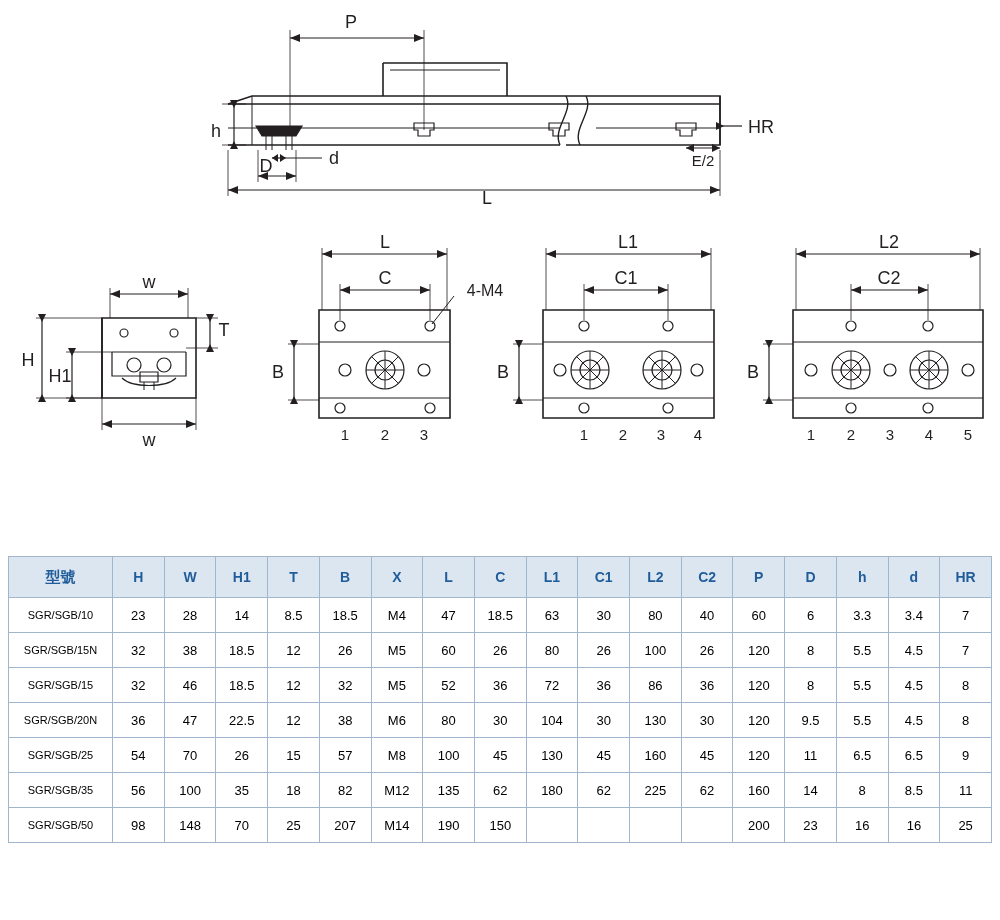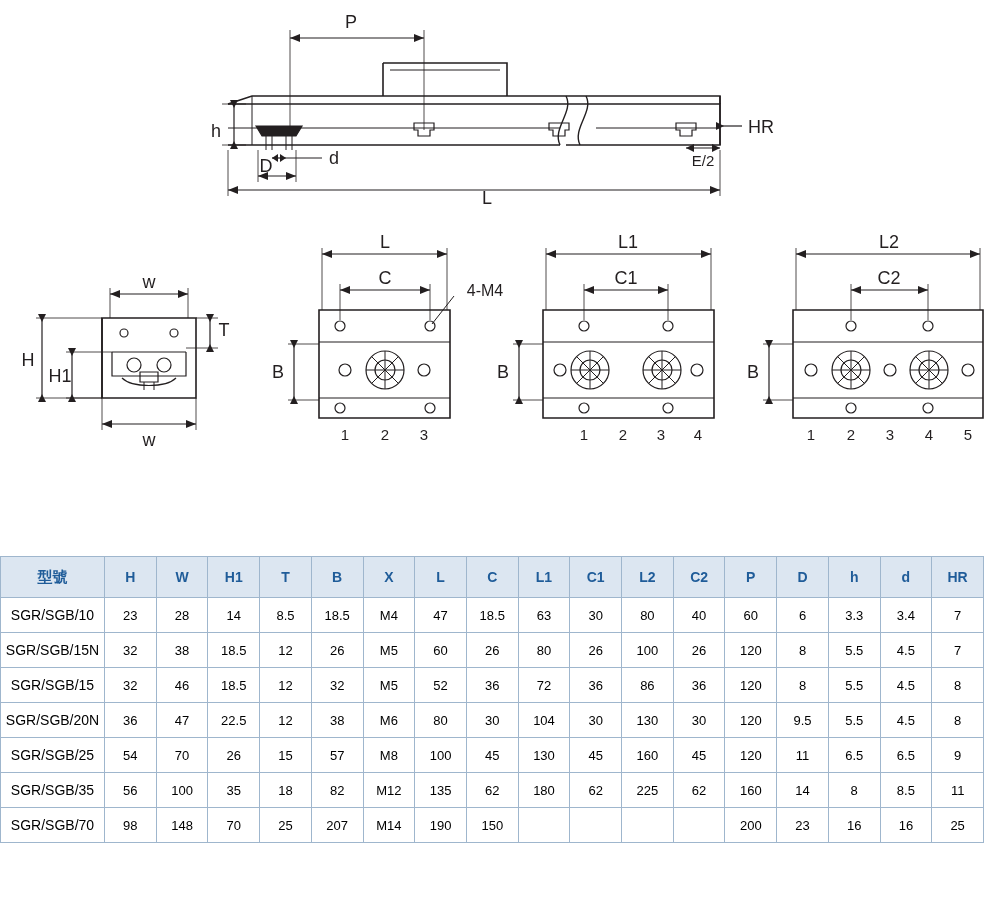--- a/index.html
+++ b/index.html
@@ -5,39 +5,39 @@
   html,body{margin:0;padding:0;}
   body{
     width:1000px;height:920px;
     background:#ffffff;
     font-family:"Liberation Sans", sans-serif;
     color:#000;
     position:relative;
     overflow:hidden;
   }
   .diagram{position:absolute;left:0;top:0;width:1000px;height:520px;}
-  .table-wrap{position:absolute;left:0;top:556px;width:957px;}
+  .table-wrap{position:absolute;left:8px;top:556px;width:957px;}
   table{border-collapse:collapse;width:984px;table-layout:fixed;}
   th,td{
     border:1px solid #9fb6cd;
     text-align:center;
     font-size:13px;
     height:34px;
     padding:0;
     color:#000;
   }
   thead th{
     background:#dce6f1;
     color:#1f5c99;
     font-weight:bold;
     font-size:14px;
     height:40px;
   }
   thead th:first-child{font-size:15px;}
-  tbody td:first-child{text-align:center;font-size:14px;}
+  tbody td:first-child{text-align:center;font-size:11px;}
   col.model{width:104px;}
   svg text{font-family:"Liberation Sans", sans-serif;}
 </style>
 </head>
 <body>
 
 <div class="diagram">
 <svg width="1000" height="520" viewBox="0 0 1000 520" xmlns="http://www.w3.org/2000/svg">
   <g stroke="#231f20" fill="none" stroke-width="1.4">
 
@@ -426,21 +426,21 @@
           <td>62</td>
           <td>225</td>
           <td>62</td>
           <td>160</td>
           <td>14</td>
           <td>8</td>
           <td>8.5</td>
           <td>11</td>
         </tr>
         <tr>
-          <td>SGR/SGB/70</td>
+          <td>SGR/SGB/50</td>
           <td>98</td>
           <td>148</td>
           <td>70</td>
           <td>25</td>
           <td>207</td>
           <td>M14</td>
           <td>190</td>
           <td>150</td>
           <td></td>
           <td></td>

